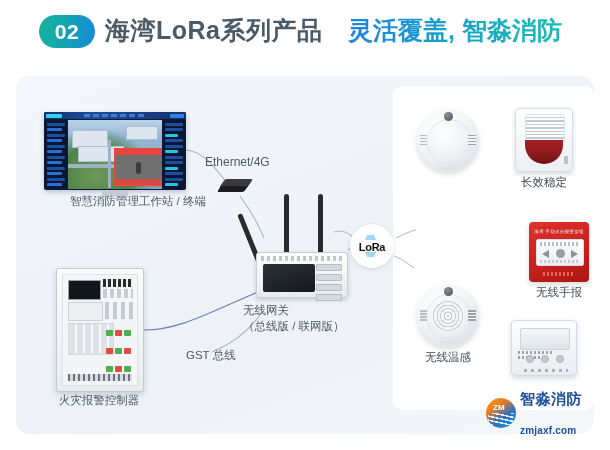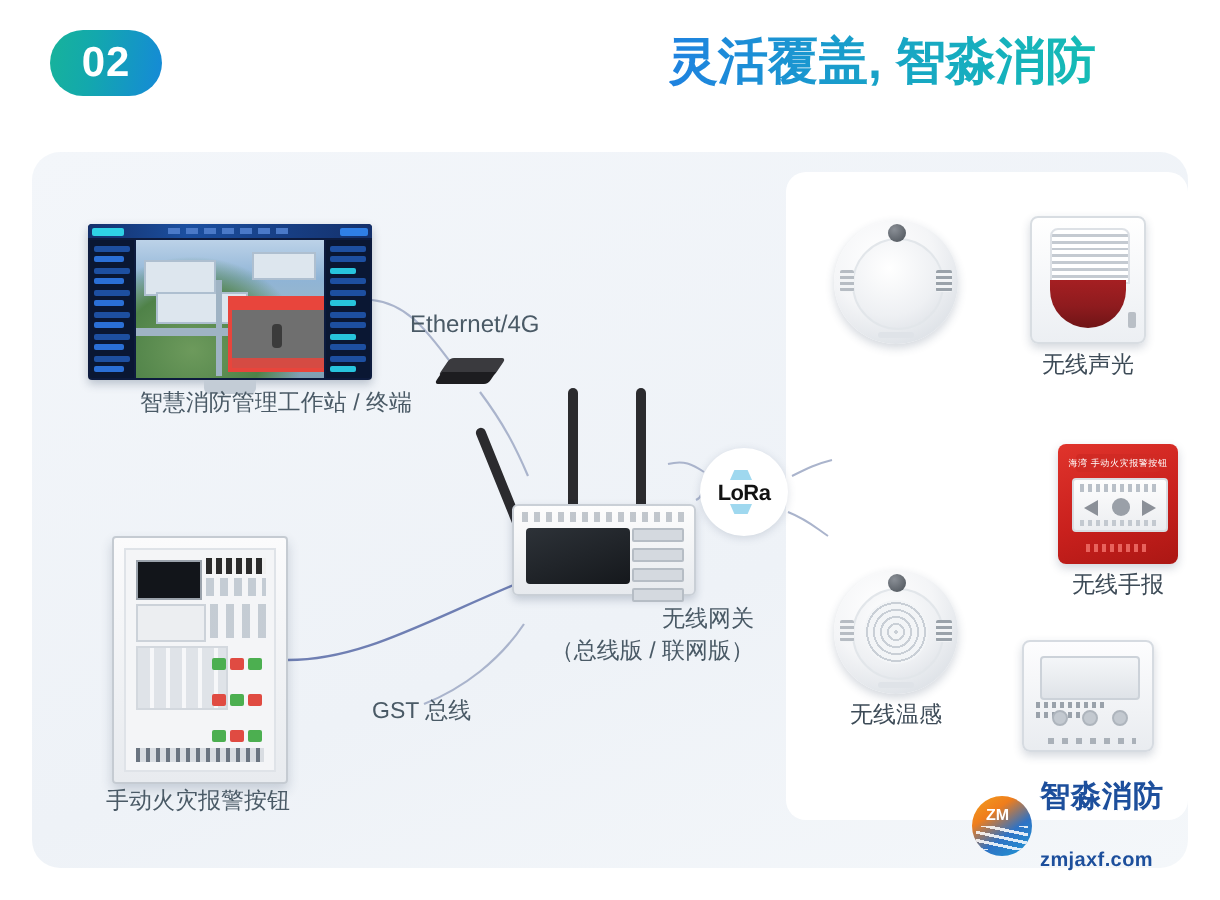--- a/index.html
+++ b/index.html
@@ -3,21 +3,21 @@
 <meta charset="utf-8">
 <style>
   html,body{margin:0;padding:0;}
   body{
     width:610px;height:450px;overflow:hidden;
     background:#ffffff;
     font-family:"Liberation Sans","DejaVu Sans",sans-serif;
     position:relative;
   }
   
-  #header{position:absolute;left:3px;top:0;width:522px;height:72px;}
+  #header{position:absolute;left:17px;top:0;width:522px;height:72px;}
   #badge{
     position:absolute;left:22px;top:15px;width:56px;height:33px;
     border-radius:17px;
     background:linear-gradient(100deg,#17b39a 0%,#13a8ad 38%,#1589d8 100%);
     color:#fff;font-size:21px;font-weight:bold;
     display:flex;align-items:center;justify-content:center;
     letter-spacing:0.5px;
   }
   #title-main{
     position:absolute;left:88px;top:14px;
@@ -114,21 +114,21 @@
     border:1px solid #c9cfd6;border-radius:3px;
     box-shadow:0 2px 4px rgba(40,60,90,.22);
   }
   #gw .body .strip{position:absolute;left:4px;top:3px;right:4px;height:5px;
     background:repeating-linear-gradient(90deg,#9aa3ad 0 3px,transparent 3px 6px);opacity:.6;}
   #gw .body .lcd{position:absolute;left:6px;top:11px;width:52px;height:28px;
     background:linear-gradient(160deg,#2d3238,#15181c);border-radius:2px;}
   #gw .body .keys{position:absolute;right:5px;top:11px;width:26px;height:28px;}
   #gw .body .keys s{display:block;height:5px;margin-bottom:3px;background:#d4d9df;border:0.5px solid #b6bdc5;border-radius:1px;}
   #gw-label{
-    position:absolute;left:243px;top:302px;width:134px;text-align:right;
+    position:absolute;left:243px;top:302px;width:134px;text-align:left;
     font-size:11.5px;color:#4a5a66;line-height:16px;
   }
 
   
   #lora{
     position:absolute;left:350px;top:224px;width:44px;height:44px;border-radius:50%;
     background:#ffffff;box-shadow:0 1px 4px rgba(60,80,110,.18);
     display:flex;align-items:center;justify-content:center;
   }
   #lora .mark{position:relative;width:34px;height:22px;}
@@ -259,20 +259,21 @@
   #wm .logo .zm{position:absolute;left:7px;top:5px;font-size:8px;font-weight:bold;color:#fff;}
   #wm .txt{margin-left:4px;line-height:1;}
   #wm .txt .cn{font-size:15px;font-weight:bold;color:#1d4f9c;letter-spacing:.5px;}
   #wm .txt .en{font-size:10px;font-weight:bold;color:#1d4f9c;margin-top:20px;letter-spacing:.2px;}
 </style>
 </head>
 <body>
 
 <div id="header">
   <div id="badge">02</div>
+  <div id="title-main">海湾LoRa系列产品</div>
   <div id="title-sub">灵活覆盖, 智淼消防</div>
 </div>
 
 <div id="card"></div>
 <div id="right-panel"></div>
 
 <svg id="lines">
   <path d="M186,150 C205,152 215,168 226,182" stroke="#aab4cc" stroke-width="1.1" fill="none"></path>
   <path d="M240,196 C252,212 258,224 264,238" stroke="#aab4cc" stroke-width="1.1" fill="none"></path>
   <path d="M144,330 C180,330 210,312 258,292" stroke="#6f7fb3" stroke-width="1.2" fill="none"></path>
@@ -378,42 +379,42 @@
     <span class="mid2"></span>
     <span class="keys"></span>
     <span class="btns">
       <b class="g"></b><b class="r"></b><b class="g"></b>
       <b class="r"></b><b class="g"></b><b class="r"></b>
       <b class="g"></b><b class="r"></b><b class="g"></b>
     </span>
     <span class="foot"></span>
   </div>
 </div>
-<div id="facp-label">手动火灾报警按钮</div>
+<div id="facp-label">火灾报警控制器</div>
 
 <div id="bus-label">GST 总线</div>
 
 <div class="prod" style="left:404px;top:110px;width:88px;">
   <div class="det">
     <span class="base"></span>
       <span class="dome"></span>
       <span class="led"></span>
     <span class="vent"></span>
       <span class="vent2"></span>
       <span class="slot"></span>
   </div>
 </div>
 
 <div class="prod" style="left:500px;top:108px;width:88px;">
   <div class="snd">
     <span class="grill"></span>
       <span class="dome"></span>
       <span class="pin"></span>
   </div>
-  <div class="cap">无线声光</div>
+  <div class="cap">长效稳定</div>
 </div>
 
 <div class="prod" style="left:404px;top:285px;width:88px;">
   <div class="det">
     <span class="base"></span>
       <span class="dome"></span>
       <span class="rings"></span>
       <span class="led"></span>
     <span class="vent"></span>
       <span class="vent2"></span>

